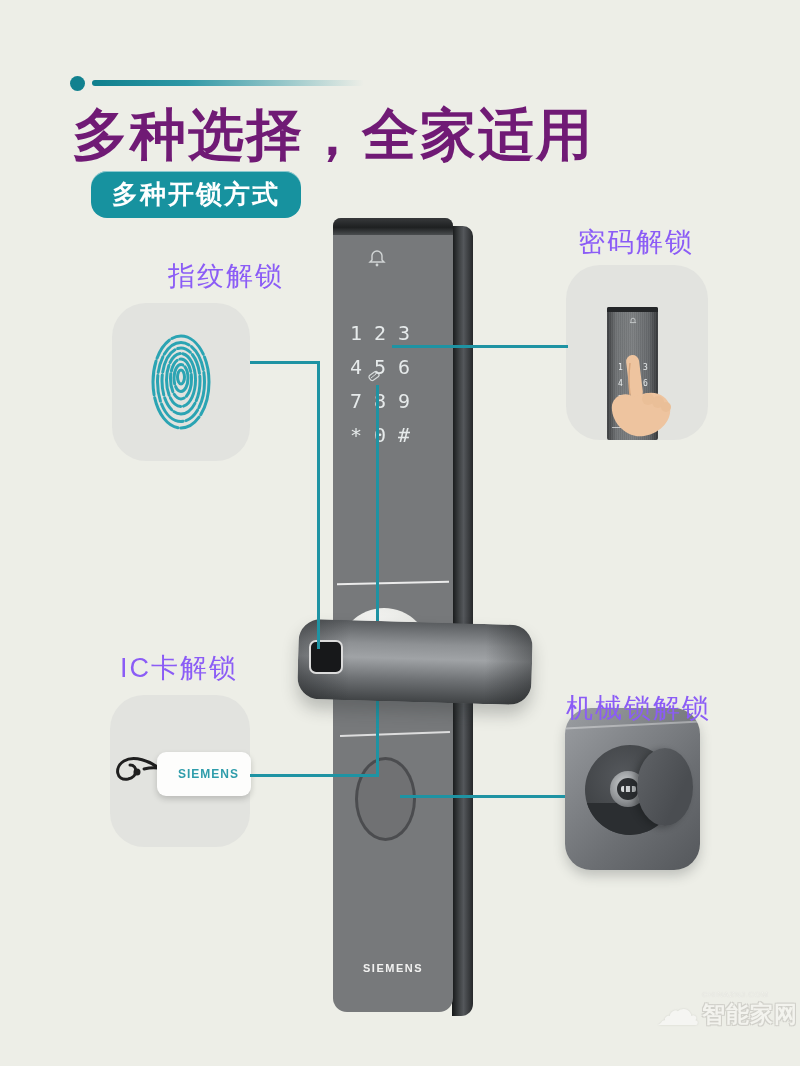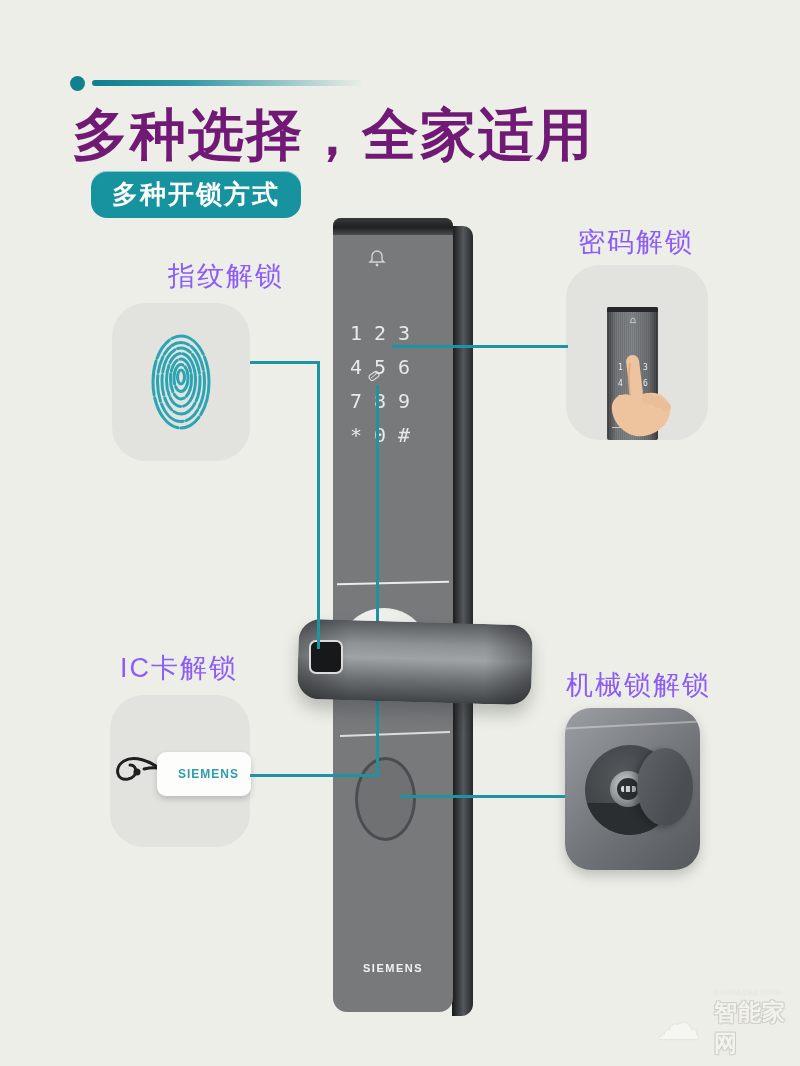--- a/index.html
+++ b/index.html
@@ -86,21 +86,21 @@
   .cyl{left:45px;top:63px;width:36px;height:36px;border-radius:50%;
     background:radial-gradient(circle at 42% 38%,#cfd2d4 0%,#8e9194 55%,#54575a 100%);}
   .cyl-core{position:absolute;left:7px;top:7px;width:22px;height:22px;border-radius:50%;background:#2c2f32;}
   .cyl-slot{position:absolute;left:11px;top:15px;width:15px;height:6px;border-radius:2px;
     background:linear-gradient(90deg,#d8dbdc 0 3px,#3a3d40 3px 5px,#cfd2d4 5px 9px,#3a3d40 9px 11px,#c5c8ca 11px 15px);}
   .flap{left:72px;top:40px;width:56px;height:78px;border-radius:50%;
     background:linear-gradient(115deg,#606367 0%,#4a4d51 70%);box-shadow:-4px 2px 6px rgba(20,22,24,.35);}
   .mech-gloss{left:0;top:16px;width:135px;height:2px;background:rgba(255,255,255,.35);transform:rotate(-3deg);}
 
   
-  .watermark{left:656px;top:988px;width:142px;z-index:50;display:flex;align-items:center;opacity:.85;gap:12px;}
+  .watermark{left:656px;top:988px;width:142px;z-index:50;display:flex;align-items:center;opacity:.85;}
   .wm-cloud{font-size:44px;color:#f7f7f4;text-shadow:0 0 2px #c9c9c3;line-height:1;}
   .wm-text{margin-left:2px;}
   .wm-site{font-size:8px;color:#f3f3ee;text-shadow:0 0 1px #c6c6c0;letter-spacing:.5px;}
   .wm-name{font-size:23px;font-weight:bold;color:#f5f5f0;letter-spacing:1px;
     text-shadow:1px 1px 0 #cccbc5,-1px -1px 0 #cccbc5,1px -1px 0 #cccbc5,-1px 1px 0 #cccbc5;}
 </style>
 </head>
 <body>
 
 <div class="stage">
@@ -213,21 +213,21 @@
         <path d="M40,26 C48,24 52,24 58,26"></path>
       </g>
       <circle cx="33" cy="29" r="3.5" fill="#1f1f1f"></circle>
       <path d="M56,22 L64,26 L56,30 Z" fill="none" stroke="#1f1f1f" stroke-width="2.4" stroke-linejoin="round"></path>
     </svg>
     <div class="abs fob">
       <span class="fob-text">SIEMENS</span>
     </div>
   </div>
 
-  <div class="abs feat-label" style="left:566px;top:667px;">机械锁解锁</div>
+  <div class="abs feat-label" style="left:566px;top:690px;">机械锁解锁</div>
   <div class="abs mech-card">
     <div class="abs mech-gloss"></div>
     <div class="abs mech-circle">
       <div class="mech-crescent"></div>
     </div>
     <div class="abs cyl">
       <div class="cyl-core"></div>
       <div class="cyl-slot"></div>
     </div>
     <div class="abs flap"></div>

